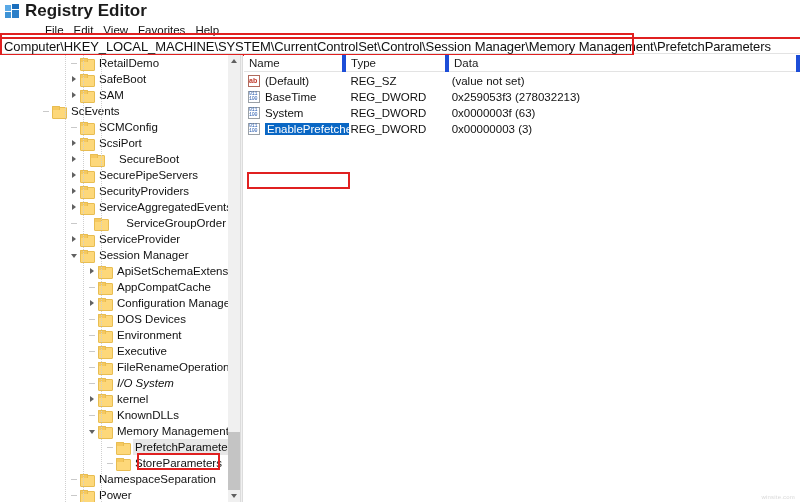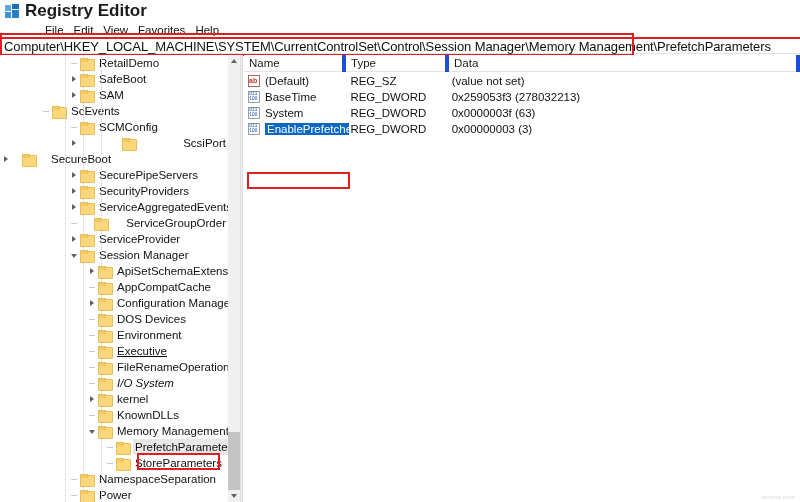--- a/index.html
+++ b/index.html
@@ -228,46 +228,46 @@
         <div class="tnode" style="padding-left: 40px;">
           <span class="twist leaf"></span>
           <span class="folder"></span>
           <span class="tlabel">ScEvents</span>
         </div>
         <div class="tnode" style="padding-left: 68px;">
           <span class="twist leaf"></span>
           <span class="folder"></span>
           <span class="tlabel">SCMConfig</span>
         </div>
+        <div class="tnode" style="padding-left: 68px;">
+          <span class="twist expandable"></span>
+          <span class="folder"></span>
+          <span class="tlabel">ScsiPort</span>
+        </div>
+        <div class="tnode" style="padding-left: 68px; gap: 10px;">
+          <span class="twist expandable"></span>
+          <span class="folder"></span>
+          <span class="tlabel">SecureBoot</span>
+        </div>
+        <div class="tnode" style="padding-left: 68px;">
+          <span class="twist expandable"></span>
+          <span class="folder"></span>
+          <span class="tlabel">SecurePipeServers</span>
+        </div>
+        <div class="tnode" style="padding-left: 68px;">
+          <span class="twist expandable"></span>
+          <span class="folder"></span>
+          <span class="tlabel">SecurityProviders</span>
+        </div>
+        <div class="tnode" style="padding-left: 68px;">
+          <span class="twist expandable"></span>
+          <span class="folder"></span>
+          <span class="tlabel">ServiceAggregatedEvents</span>
+        </div>
         <div class="tnode" style="padding-left: 68px; justify-content: space-between;">
-          <span class="twist expandable"></span>
-          <span class="folder"></span>
-          <span class="tlabel">ScsiPort</span>
-        </div>
-        <div class="tnode" style=" gap: 10px;">
-          <span class="twist expandable"></span>
-          <span class="folder"></span>
-          <span class="tlabel">SecureBoot</span>
-        </div>
-        <div class="tnode" style="padding-left: 68px;">
-          <span class="twist expandable"></span>
-          <span class="folder"></span>
-          <span class="tlabel">SecurePipeServers</span>
-        </div>
-        <div class="tnode" style="padding-left: 68px;">
-          <span class="twist expandable"></span>
-          <span class="folder"></span>
-          <span class="tlabel">SecurityProviders</span>
-        </div>
-        <div class="tnode" style="padding-left: 68px;">
-          <span class="twist expandable"></span>
-          <span class="folder"></span>
-          <span class="tlabel">ServiceAggregatedEvents</span>
-        </div>
-        <div class="tnode" style="padding-left: 68px; justify-content: space-between;">
           <span class="twist leaf"></span>
           <span class="folder"></span>
           <span class="tlabel">ServiceGroupOrder</span>
         </div>
         <div class="tnode" style="padding-left: 68px;">
           <span class="twist expandable"></span>
           <span class="folder"></span>
           <span class="tlabel">ServiceProvider</span>
         </div>
         <div class="tnode" style="padding-left: 68px;">
@@ -293,21 +293,21 @@
         <div class="tnode" style="padding-left: 86px;">
           <span class="twist leaf"></span>
           <span class="folder"></span>
           <span class="tlabel">DOS Devices</span>
         </div>
         <div class="tnode" style="padding-left: 86px;">
           <span class="twist leaf"></span>
           <span class="folder"></span>
           <span class="tlabel">Environment</span>
         </div>
-        <div class="tnode" style="padding-left: 86px; text-decoration: underline;">
+        <div class="tnode" style="padding-left: 86px;">
           <span class="twist leaf"></span>
           <span class="folder"></span>
           <span class="tlabel">Executive</span>
         </div>
         <div class="tnode" style="padding-left: 86px;">
           <span class="twist leaf"></span>
           <span class="folder"></span>
           <span class="tlabel">FileRenameOperations</span>
         </div>
         <div class="tnode" style="padding-left: 86px; font-style: italic;">

